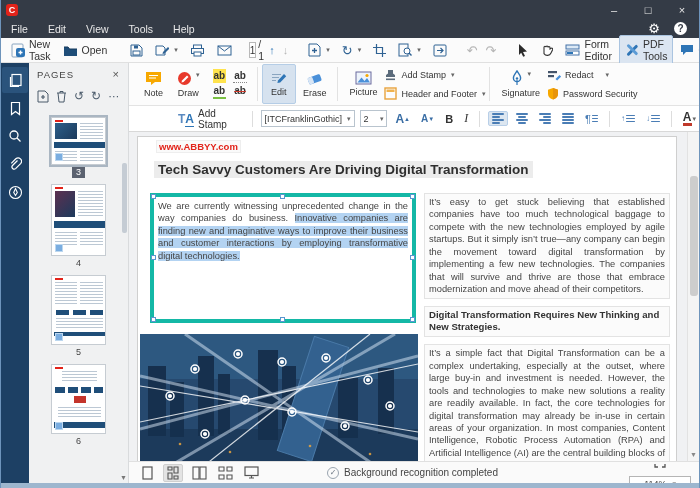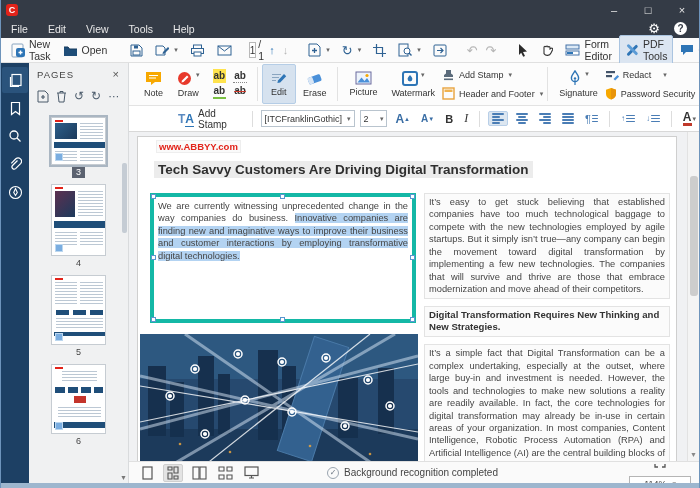--- a/index.html
+++ b/index.html
@@ -429,30 +429,20 @@
           <span>Erase</span>
         </div>
         <div class="rsep"></div>
         <div class="rbtn">
           <svg width="17" height="14">
               <rect x="1" y="1" width="15" height="12" fill="#eef4fb" stroke="#6b6b9e"></rect>
               <path d="M2.5 11.5l4-5 3 3.5 2.5-3 3 4.5z" fill="#4a90d9"></path>
               <circle cx="12" cy="4.5" r="1.6" fill="#f7a800"></circle>
             </svg>
           <span>Picture</span>
-        </div>
-        <div class="rbtn">
-          <span class="rbig">
-              <svg width="16" height="15">
-                <rect x="1" y="1" width="14" height="13" rx="2" fill="none" stroke="#2e75b6" stroke-width="2"></rect>
-                <path d="M8 4c1.6 2 2.4 2.9 2.4 4.1a2.4 2.4 0 1 1-4.8 0C5.6 6.9 6.4 6 8 4z" fill="#2e75b6"></path>
-              </svg>
-              <span class="caret">▾</span>
-            </span>
-          <span>Watermark</span>
         </div>
         <div class="rsmallcol">
           <div class="rsmall">
             <svg width="13" height="12">
                 <path d="M4 1h5v3.5L11 6v2H2V6l2-1.5z" fill="#5b6b7b"></path>
                 <rect x="2" y="9.5" width="9" height="1.6" fill="#5b6b7b"></rect>
               </svg>
             <span>Add Stamp</span>
               <span class="caret">▾</span>
           </div>

